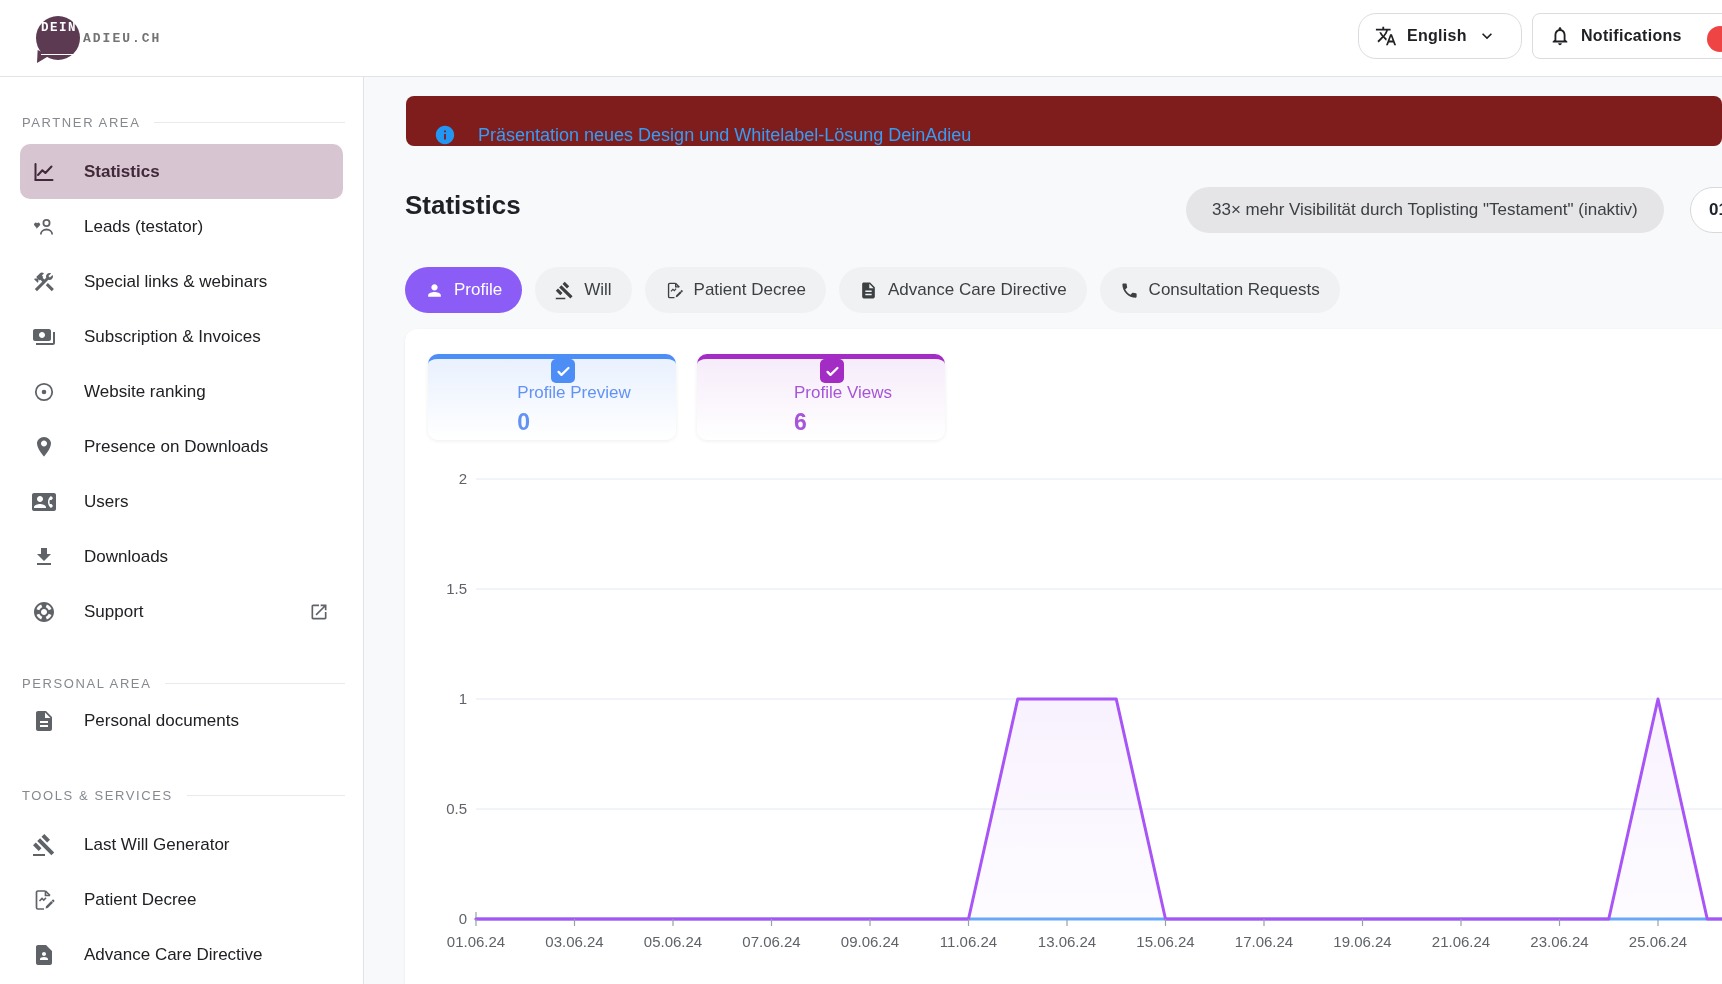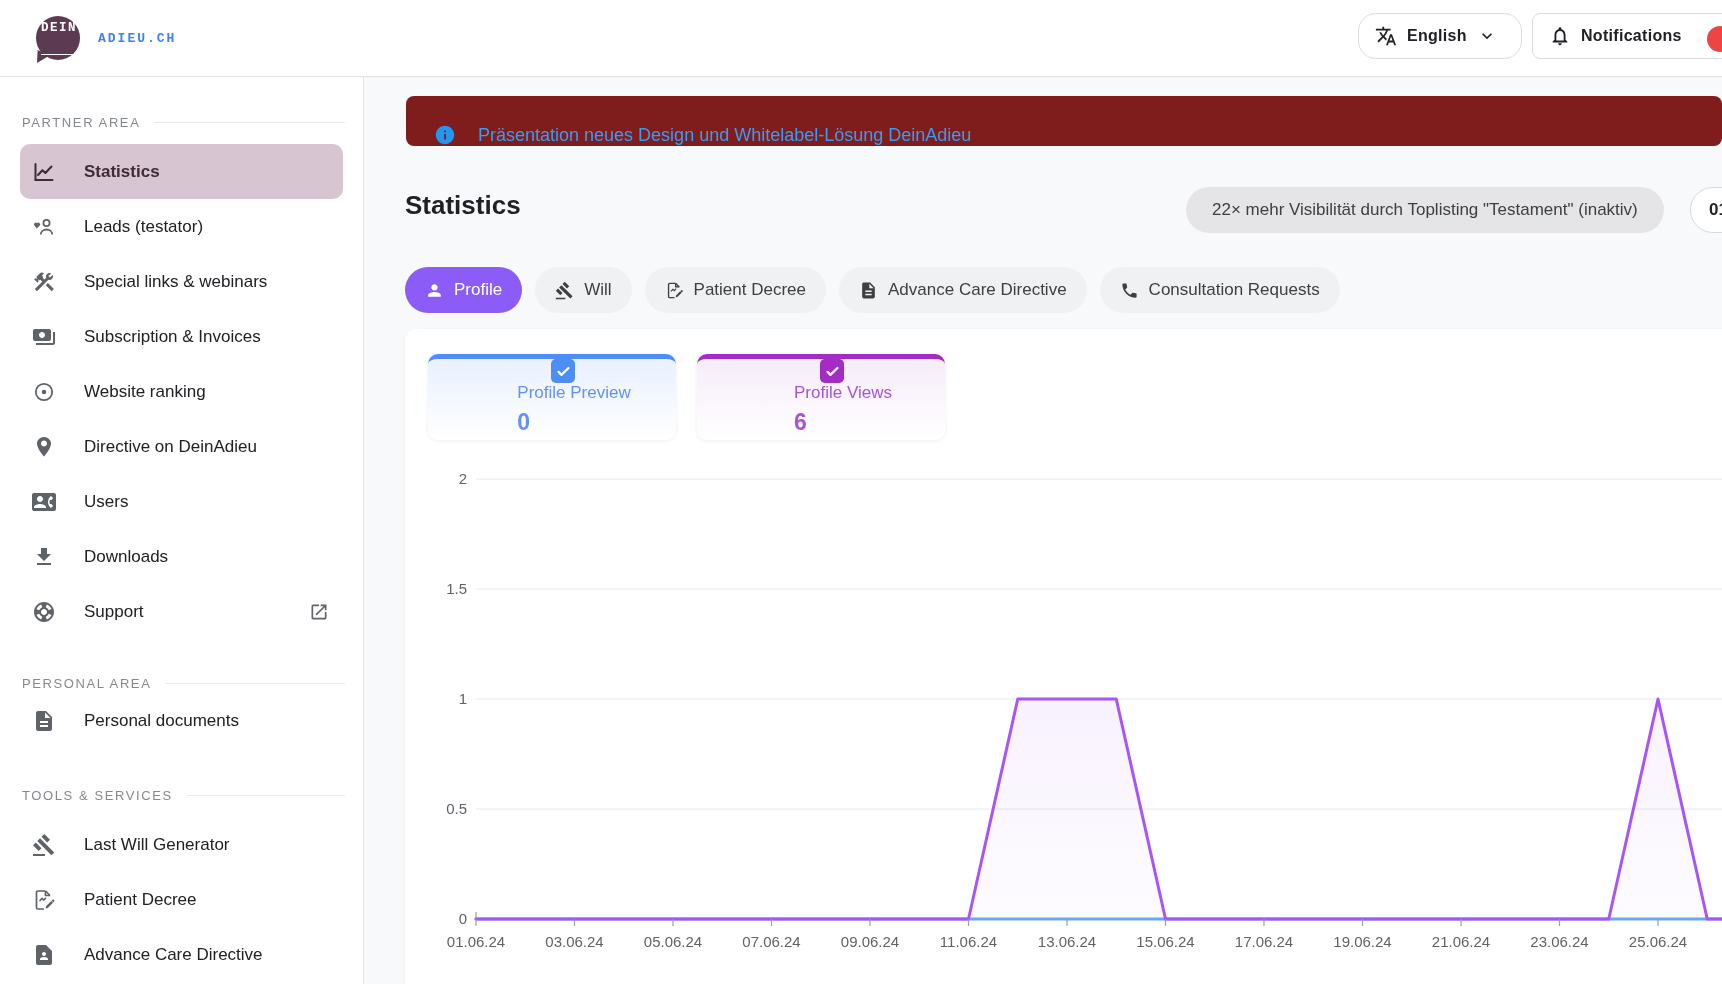--- a/index.html
+++ b/index.html
@@ -10,21 +10,21 @@
   .topbar { position:absolute; left:0; top:0; width:1722px; height:77px; background:#fff;
             border-bottom:1px solid #e1e3e6; z-index:30; }
   .logo { position:absolute; left:36px; top:15px; display:flex; align-items:center; height:46px; }
   .logo-bubble { position:relative; width:44px; height:44px; border-radius:50%; background:#5c3b52; flex:0 0 auto; }
   .logo-bubble::after { content:""; position:absolute; left:1px; bottom:-3px; width:13px; height:13px;
                         background:#5c3b52; clip-path:polygon(0 100%, 5% 0, 100% 40%); }
   .logo-dein { position:absolute; left:5px; top:50%; transform:translateY(-50%); z-index:2;
                font-family:"Liberation Mono", monospace; font-weight:bold; font-size:12.5px;
                letter-spacing:1.5px; color:#fff; border-bottom:1.5px solid #fff; padding-bottom:19px; }
   .logo-rest { font-family:"Liberation Mono", monospace; font-weight:bold; font-size:13px;
-               letter-spacing:2px; color:#3b82f6; margin-left:18px; }
+               letter-spacing:2px; color:#737373; margin-left:3px; }
   .tbtn { position:absolute; top:13px; height:46px; display:flex; align-items:center; gap:10px;
           border:1px solid #dadce0; border-radius:8px; background:#fff; padding:0 16px;
           font-size:16px; font-weight:bold; color:#202124; letter-spacing:0.3px; cursor:pointer; }
   .tbtn .ic { width:22px; height:22px; color:#202124; }
   .tbtn .chev { width:20px; height:20px; color:#202124; }
   #lang-btn { left:1358px; width:164px;border-radius:18px; }
   #notif-btn { left:1532px; width:220px; }
   .notif-badge { position:absolute; left:1707px; top:26px; width:26px; height:26px; border-radius:50%;
                  z-index:40; }
 
@@ -142,21 +142,21 @@
         <span class="ic"><svg viewBox="0 0 24 24" fill="none" stroke="currentColor" stroke-width="1.8">
             <circle cx="12" cy="12" r="8.2"></circle>
             <circle cx="12" cy="12" r="2.3" fill="currentColor" stroke="none"></circle>
           </svg></span>
         <span class="lbl">Website ranking</span>
       </div>
       <div class="side-item">
         <span class="ic"><svg viewBox="0 0 24 24" fill="currentColor">
             <path d="M12 2C8.13 2 5 5.13 5 8.5c0 5.25 7 13 7 13s7-7.75 7-13C19 5.13 15.87 2 12 2zm0 9.5c-1.66 0-3-1.34-3-3s1.34-3 3-3 3 1.34 3 3-1.34 3-3 3z"></path>
           </svg></span>
-        <span class="lbl">Directive on DeinAdieu</span>
+        <span class="lbl">Presence on Downloads</span>
       </div>
       <div class="side-item">
         <span class="ic"><svg viewBox="0 0 24 24" fill="currentColor">
             <path d="M22 3H2C.9 3 0 3.9 0 5v14c0 1.1.9 2 2 2h20c1.1 0 2-.9 2-2V5c0-1.1-.9-2-2-2zM8 6c1.66 0 3 1.34 3 3s-1.34 3-3 3-3-1.34-3-3 1.34-3 3-3zm6 12H2v-1c0-2 4-3.1 6-3.1s6 1.1 6 3.1v1zm3.85-4h1.64L21 16l-1.99 1.99c-1.31-.98-2.28-2.38-2.73-3.99-.18-.64-.28-1.31-.28-2s.1-1.36.28-2c.45-1.62 1.42-3.01 2.73-3.99L21 8l-1.51 2h-1.64c-.22.63-.35 1.3-.35 2s.13 1.37.35 2z"></path>
           </svg></span>
         <span class="lbl">Users</span>
       </div>
       <div class="side-item">
         <span class="ic"><svg viewBox="0 0 24 24" fill="currentColor">
             <path d="M19 9h-4V3H9v6H5l7 7 7-7zM5 20h14v-2H5v2z"></path>
@@ -214,21 +214,21 @@
 <div class="banner">
   <span class="ic"><svg viewBox="0 0 24 24" fill="currentColor">
         <path d="M12 2C6.48 2 2 6.48 2 12s4.48 10 10 10 10-4.48 10-10S17.52 2 12 2zm1 15h-2v-6h2v6zm0-8h-2V7h2v2z"></path>
       </svg></span>
   <span class="txt">Präsentation neues Design und Whitelabel-Lösung DeinAdieu</span>
 </div>
 
 <div class="page-title">Statistics</div>
 
 <div class="pill-top" id="toplisting-pill">
-  <span>22× mehr Visibilität durch Toplisting "Testament" (inaktiv)</span>
+  <span>33× mehr Visibilität durch Toplisting "Testament" (inaktiv)</span>
 </div>
 <div class="pill-top" id="daterange-pill">
   <span>01</span>
 </div>
 
 <div class="tabs" id="tabs">
     <div class="tab active">
       <span class="ic"><svg viewBox="0 0 24 24" fill="currentColor">
           <path d="M12 12c2.21 0 4-1.79 4-4s-1.79-4-4-4-4 1.79-4 4 1.79 4 4 4zm0 2c-2.67 0-8 1.34-8 4v2h16v-2c0-2.66-5.33-4-8-4z"></path>
         </svg></span>

